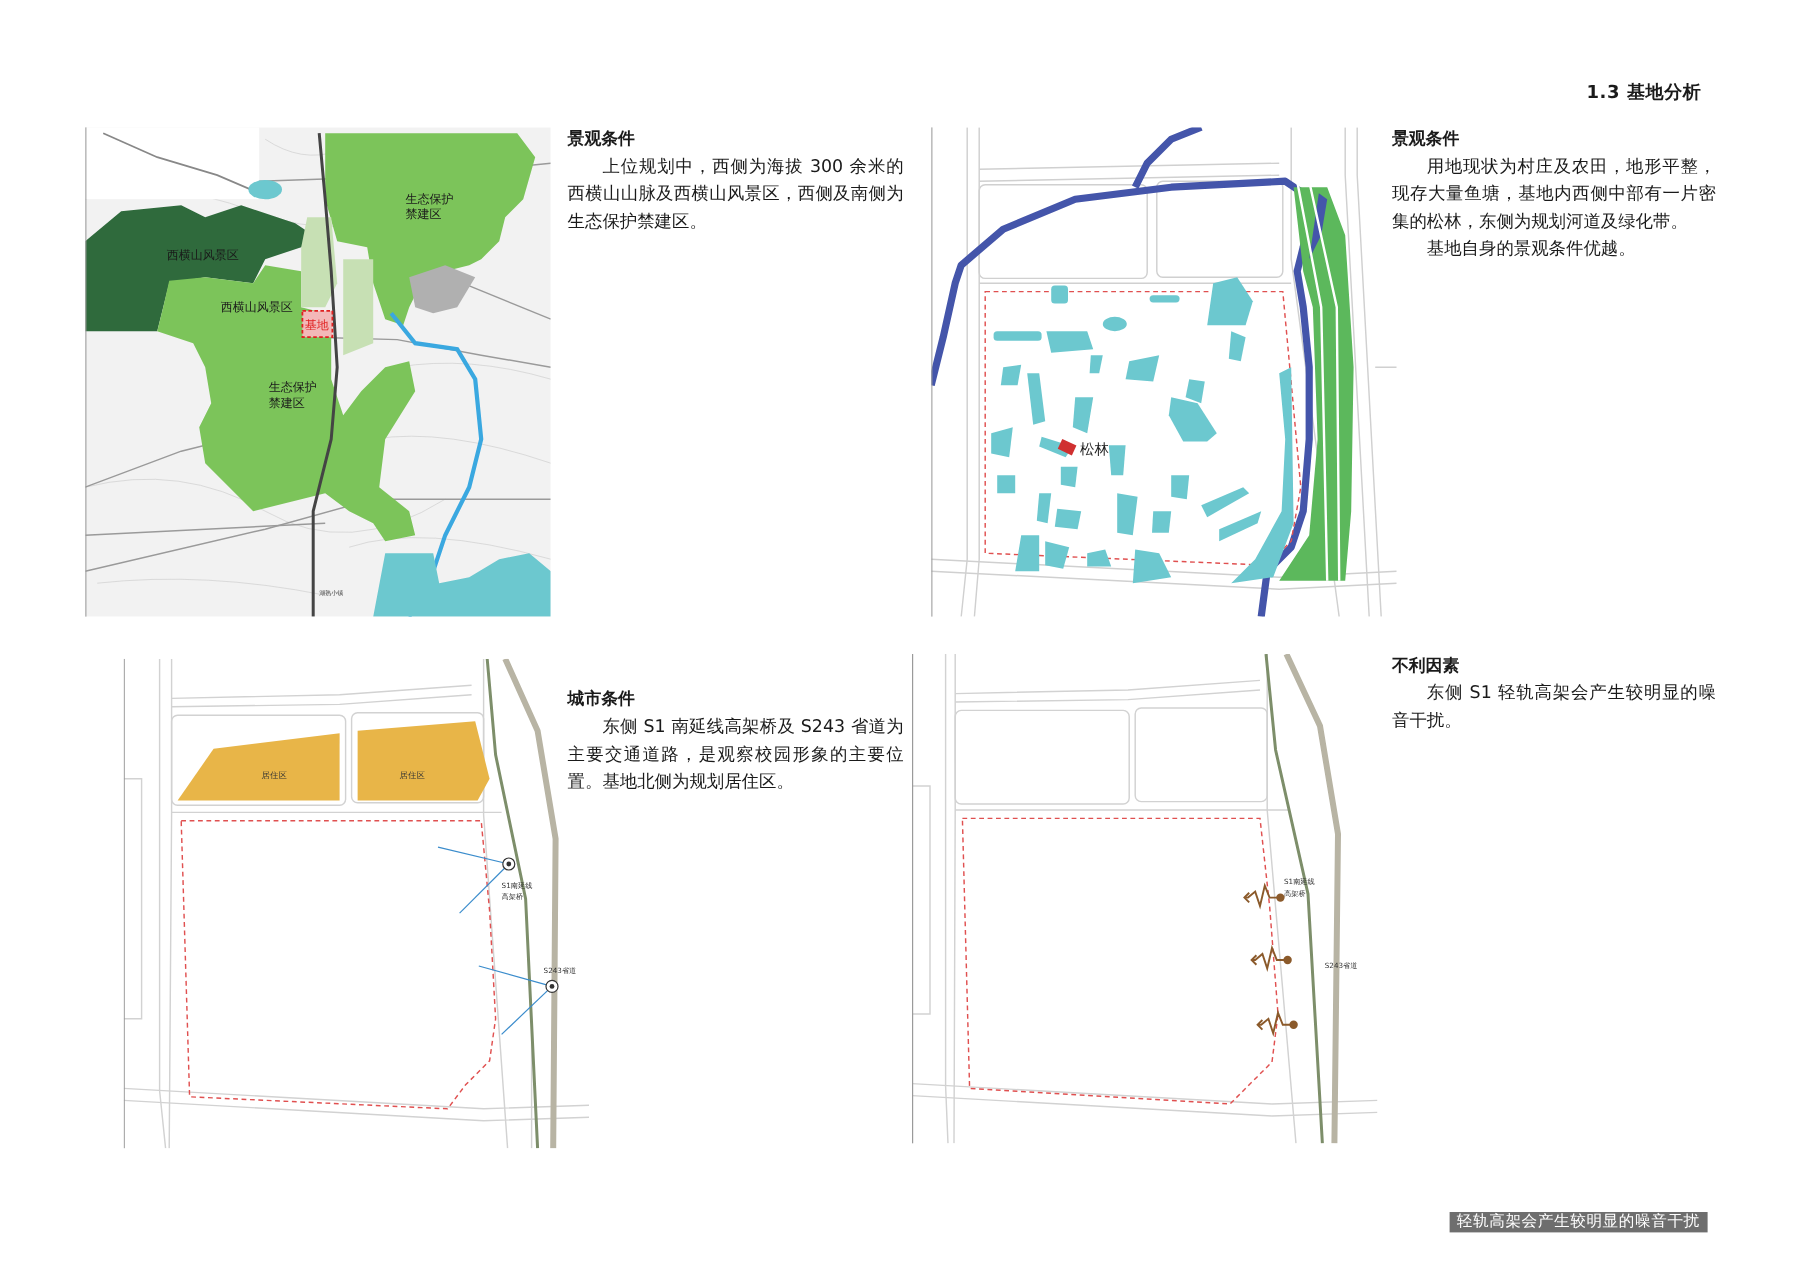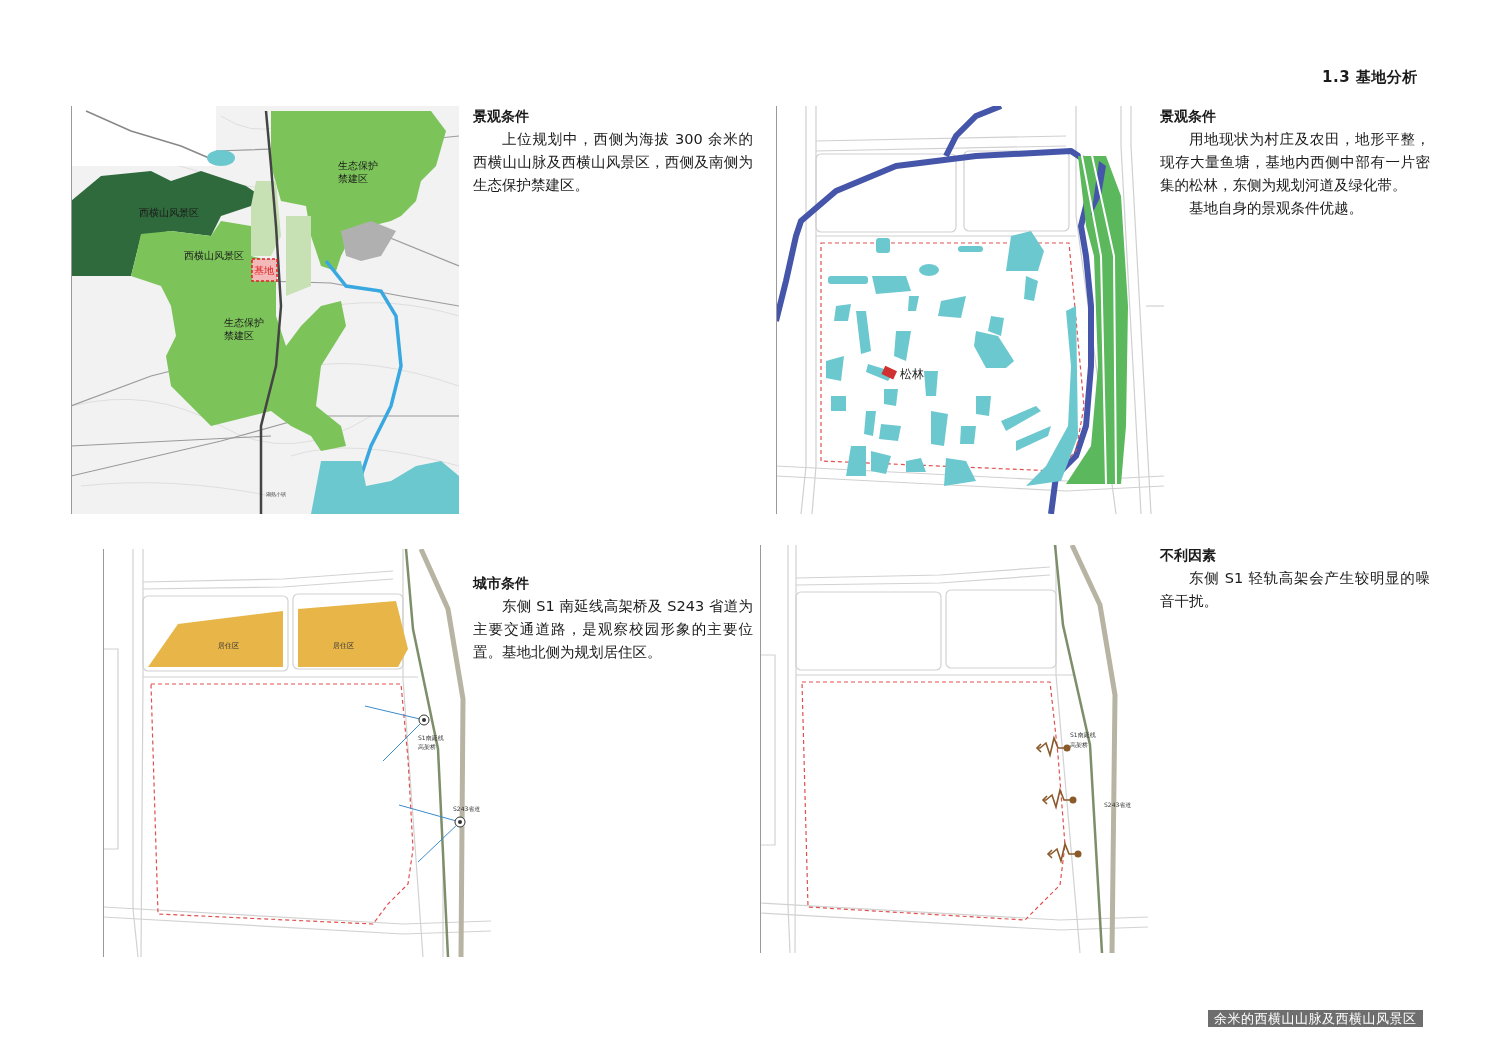--- a/index.html
+++ b/index.html
@@ -258,13 +258,13 @@
     <text class="map-label" x="344" y="262" font-size="6" fill="#333">S243省道</text>
   </svg>
   <div class="map-frame-left"></div>
 </div>
 
 <div class="text-block" style="left:1160px; top:545px; width:270px;">
   <div class="heading">不利因素</div>
   <div class="para">东侧 S1 轻轨高架会产生较明显的噪音干扰。</div>
 </div>
 
-<div class="footer-band">余米的西横山山脉及西横山风景区</div>
+<div class="footer-band">轻轨高架会产生较明显的噪音干扰</div>
 
 </body></html>

